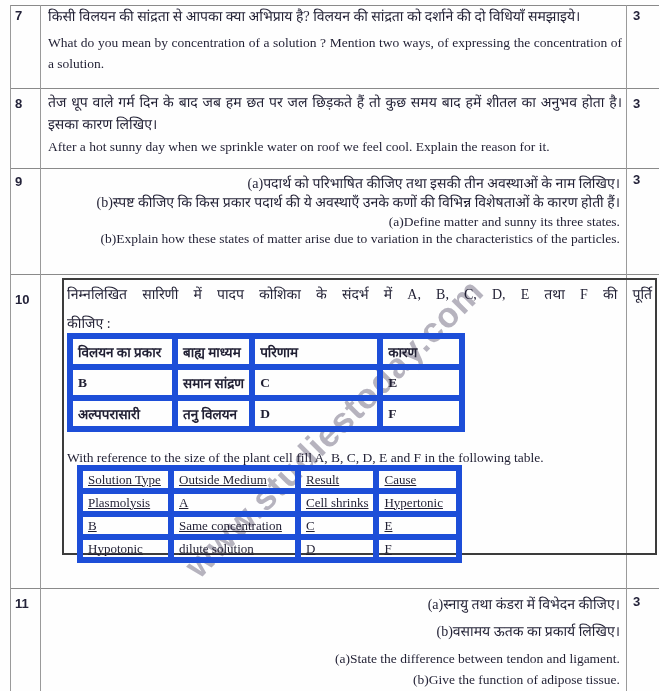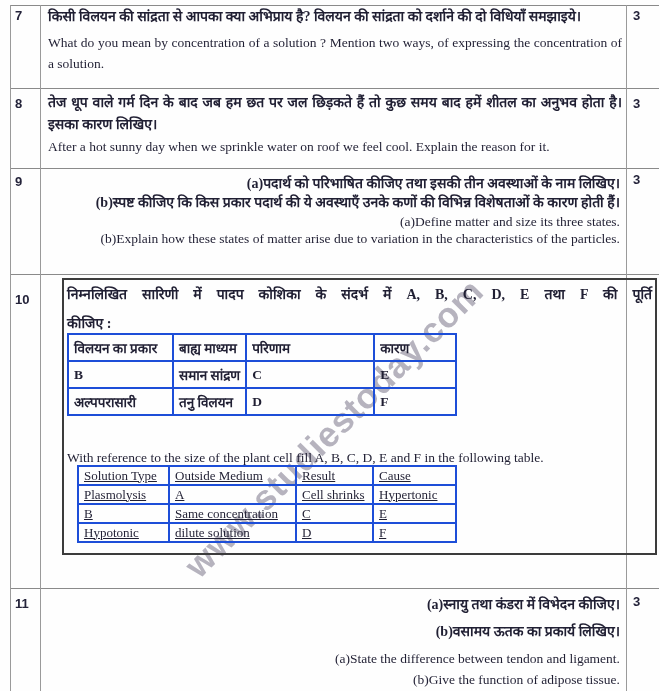--- a/index.html
+++ b/index.html
@@ -16,21 +16,21 @@
   .qnum{
     position:absolute;left:15px;width:26px;
     font-family:"Liberation Sans","DejaVu Sans",sans-serif;
     font-size:13px;font-weight:700;color:#24233a;
   }
   .marks{
     position:absolute;left:633px;width:22px;
     font-family:"Liberation Sans","DejaVu Sans",sans-serif;
     font-size:13px;font-weight:700;color:#24233a;
   }
-  .hi{font-size:14px;line-height:22px;font-weight:700;}
+  .hi{font-size:14px;line-height:22px;font-weight:400;}
   .en{font-size:13.5px;line-height:21px;}
   .block{position:absolute;left:48px;width:574px;}
   .just{text-align:justify;}
   .part{position:absolute;left:48px;width:572px;text-align:right;}
   .plabel{display:inline-block;width:36px;vertical-align:top;}
   
   .q10box{
     position:absolute;left:62px;top:278px;width:591px;height:273px;
     border:2px solid #3c3c3c;background:transparent;
   }
@@ -38,21 +38,21 @@
     position:absolute;left:67px;top:284px;width:585px;
     text-align:justify;text-align-last:justify;white-space:nowrap;
   }
   .q10introL2{position:absolute;left:67px;top:313px;}
   
   table.fill{
     position:absolute;border-collapse:collapse;table-layout:fixed;
     background:transparent;
   }
   table.fill td{
-    border:2px solid #1d4ed8;padding:0 5px;vertical-align:middle;
+    border:6px solid #1d4ed8;padding:0 5px;vertical-align:middle;
     overflow:visible;white-space:nowrap;
   }
   table.hi-tbl{left:67px;top:333px;}
   table.hi-tbl td{height:25px;font-size:13.5px;font-weight:600;}
   table.en-tbl{left:77px;top:465px;text-decoration:underline;}
   table.en-tbl td{height:17px;font-size:13px;}
   
   .watermark{
     position:absolute;left:98px;top:408px;width:472px;
     transform:rotate(-45deg);transform-origin:center center;
@@ -92,21 +92,21 @@
 
     <div class="qnum" style="top:174px">9</div>
     <div class="marks" style="top:172px">3</div>
     <div class="part hi" style="top:173px">
       <span class="plabel">(a)</span><span>पदार्थ को परिभाषित कीजिए तथा इसकी तीन अवस्थाओं के नाम लिखिए।</span>
     </div>
     <div class="part hi" style="top:192px">
       <span class="plabel">(b)</span><span>स्पष्ट कीजिए कि किस प्रकार पदार्थ की ये अवस्थाएँ उनके कणों की विभिन्न विशेषताओं के कारण होती हैं।</span>
     </div>
     <div class="part en" style="top:211px">
-      <span class="plabel">(a)</span><span>Define matter and size its three states.</span>
+      <span class="plabel">(a)</span><span>Define matter and sunny its three states.</span>
     </div>
     <div class="part en just" style="top:228px">
       <span class="plabel">(b)</span><span>Explain how these states of matter arise due to variation in the characteristics of the particles.</span>
     </div>
 
     <div class="qnum" style="top:292px">10</div>
     <div class="q10box"></div>
     <div class="q10introL1 hi">निम्नलिखित सारिणी में पादप कोशिका के संदर्भ में A, B, C, D, E तथा F की पूर्ति</div>
     <div class="q10introL2 hi">कीजिए :</div>
 

